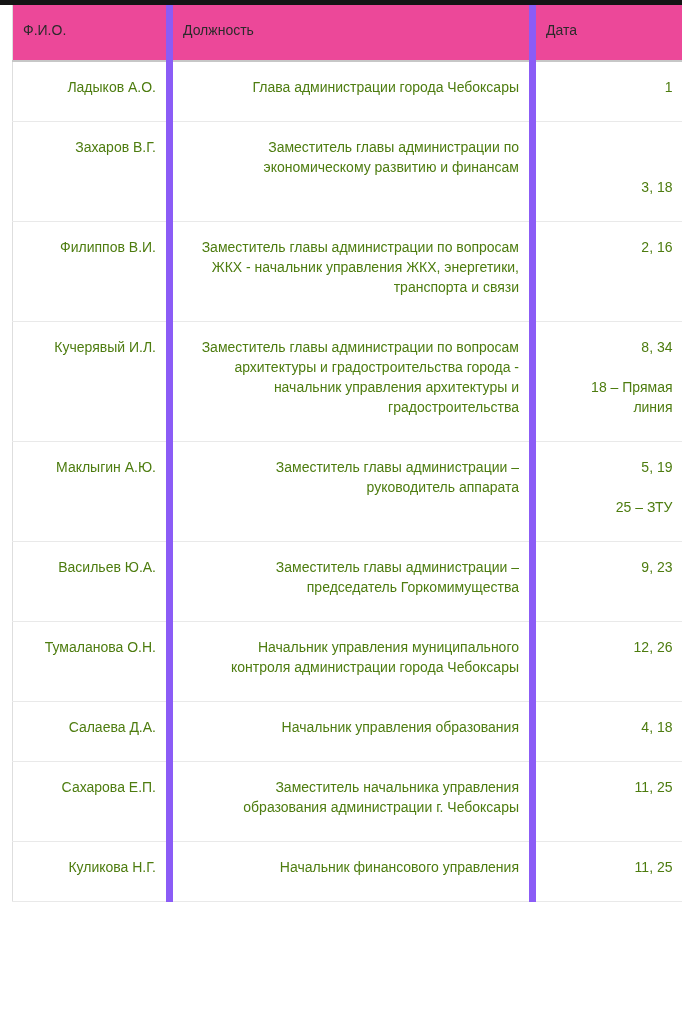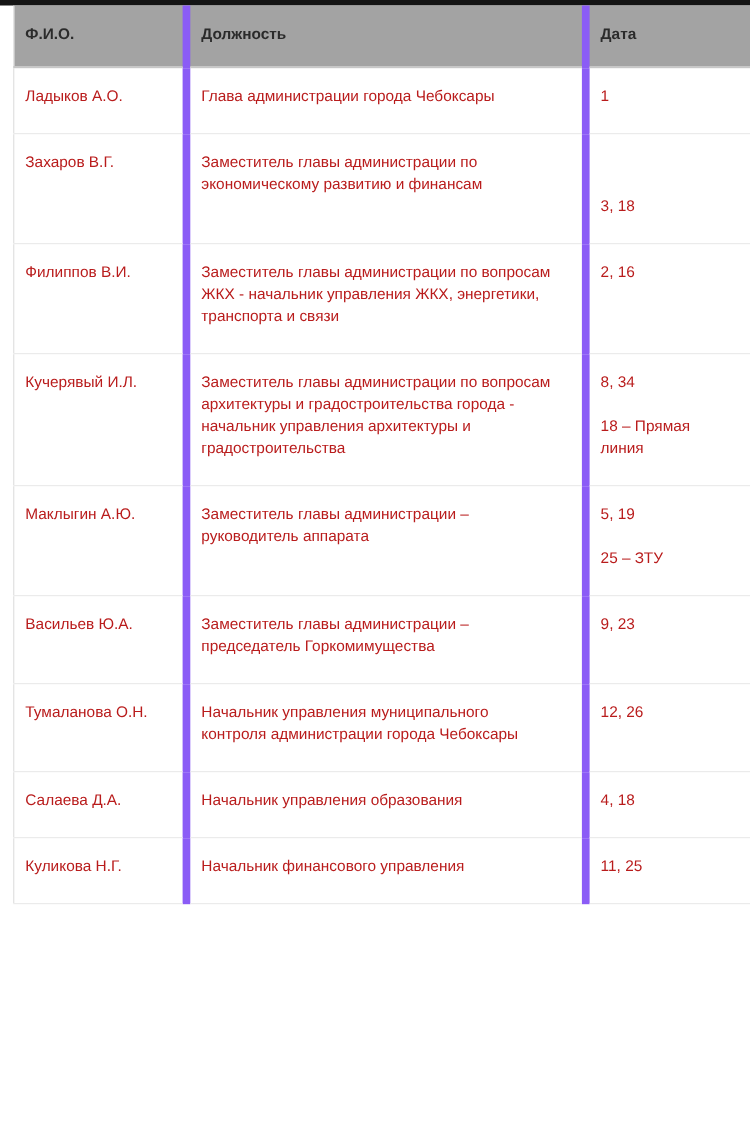--- a/index.html
+++ b/index.html
@@ -23,29 +23,30 @@
     border-left: 1px solid #dedede;
   }
   th, td {
     vertical-align: top;
     text-align: left;
     font-size: 14px;
     line-height: 20px;
   }
   th {
     padding: 15px 10px 20px 10px;
-    font-weight: 700;
+    font-weight: 400;
     color: #2b2b2b;
     border-bottom: 2px solid #c7c7c7;
-    background: #a3a3a3;
+    background: #ec4899;
   }
   td {
     padding: 15px 10px 24px 10px;
-    color: #b91c1c;
+    color: #4d7c0f;
     border-bottom: 1px solid #e9e9e9;
+    text-align: right;
   }
   th + th, td + td {
     border-left: 7px solid #8b5cf6;
   }
   .ln { min-height: 20px; }
 </style>
 </head>
 <body>
 
 <div class="top-bar"></div>
@@ -163,20 +164,32 @@
         </td>
         <td>
           <div class="ln">Начальник управления образования</div>
         </td>
         <td>
           <div class="ln">4, 18</div>
         </td>
       </tr>
       <tr>
         <td>
+          <div class="ln">Сахарова Е.П.</div>
+        </td>
+        <td>
+          <div class="ln">Заместитель начальника управления</div>
+          <div class="ln">образования администрации г. Чебоксары</div>
+        </td>
+        <td>
+          <div class="ln">11, 25</div>
+        </td>
+      </tr>
+      <tr>
+        <td>
           <div class="ln">Куликова Н.Г.</div>
         </td>
         <td>
           <div class="ln">Начальник финансового управления</div>
         </td>
         <td>
           <div class="ln">11, 25</div>
         </td>
       </tr>
     </tbody>

